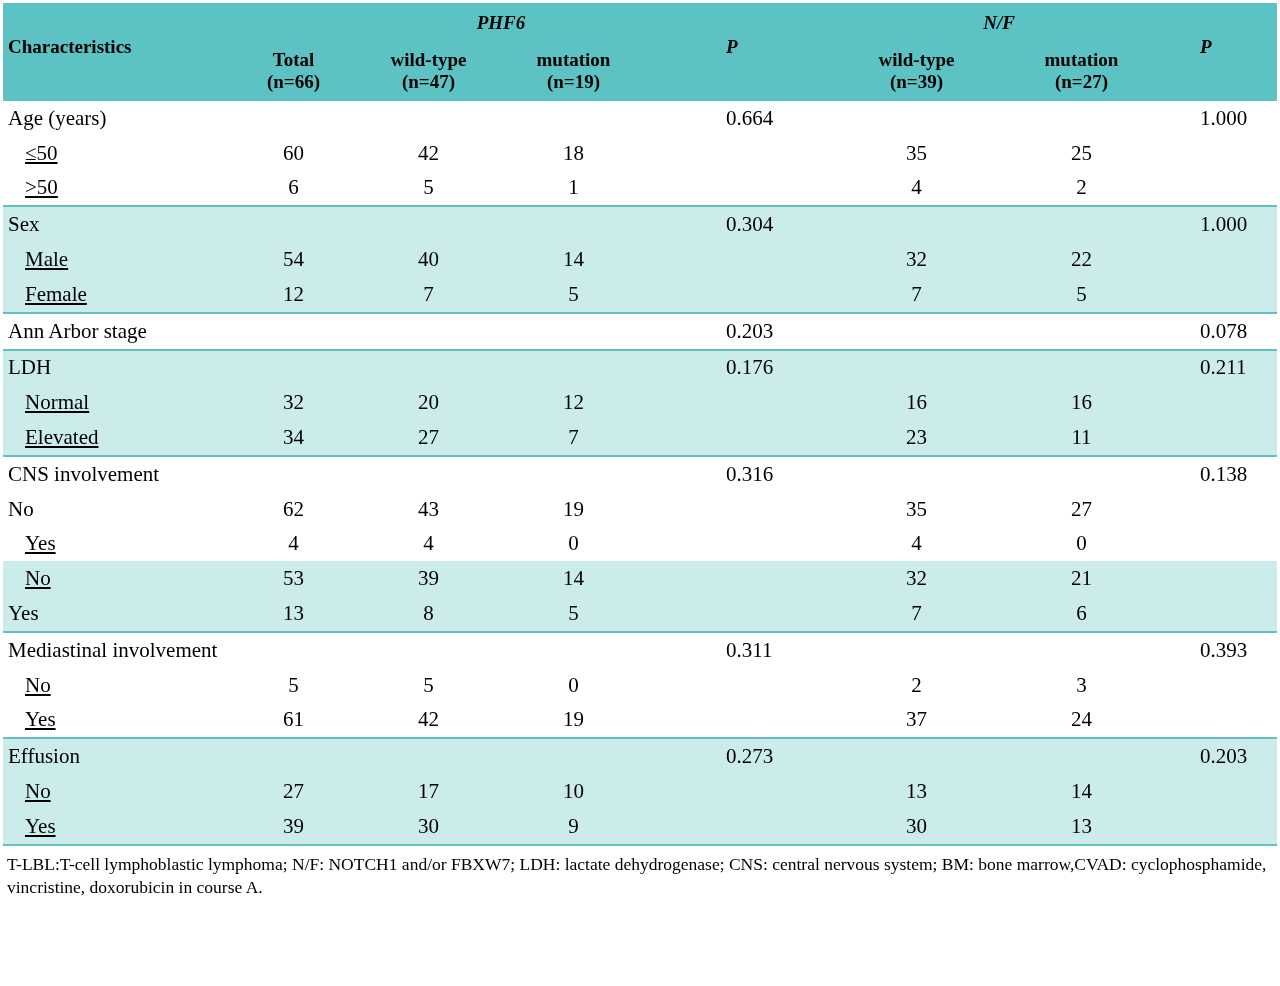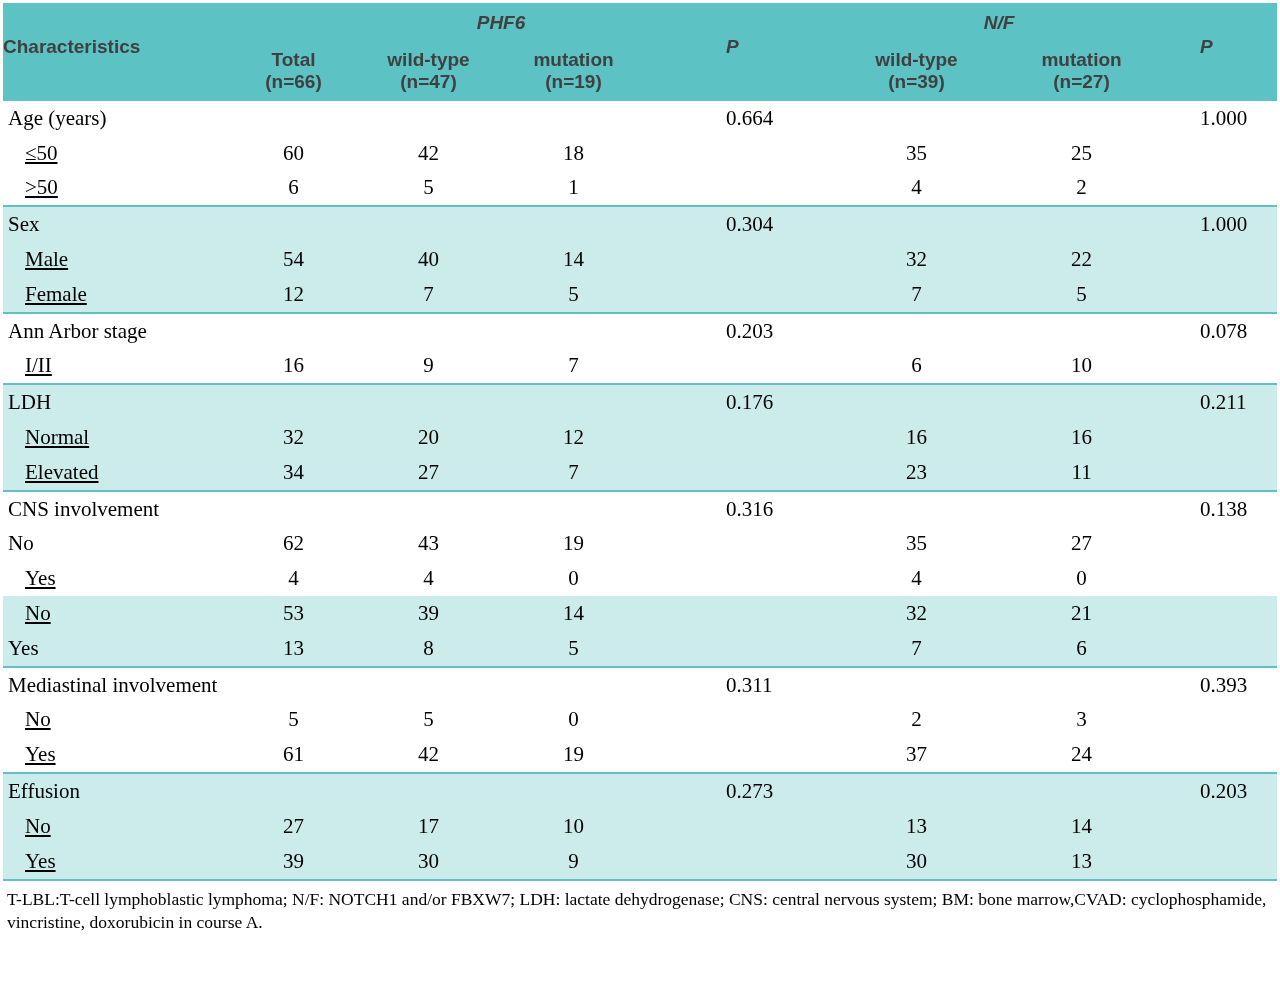--- a/index.html
+++ b/index.html
@@ -35,22 +35,22 @@
   col.c-p1mut { width: 145px; }
   col.c-p1 { width: 188px; }
   col.c-nfwt { width: 165px; }
   col.c-nfmut { width: 165px; }
   col.c-p2 { width: 113px; }
 
   
   thead tr.group-row th,
   thead tr.head-row th {
     background: #5cc2c4;
-    color: #404040;
-    font-family: Liberation Sans, sans-serif;
+    color: #000000;
+    font-family: Liberation Serif, serif;
     font-weight: bold;
     padding: 0;
     vertical-align: bottom;
     line-height: 1.12;
   }
 
   thead tr.group-row th {
     height: 30px;
     font-size: 19px;
     font-style: italic;
@@ -60,20 +60,21 @@
   thead tr.group-row th.spacer { font-style: normal; }
 
   thead tr.head-row th {
     height: 56px;
     font-size: 19px;
     text-align: center;
     padding-bottom: 9px;
   }
   thead tr.head-row th.char-head {
     text-align: left;
+    padding-left: 5px;
     vertical-align: top;
     padding-top: 2px;
   }
   thead tr.head-row th.p-head {
     font-style: italic;
     vertical-align: top;
     padding-top: 2px;
     text-align: left;
     padding-left: 80px;
   }
@@ -258,30 +259,20 @@
         <tr class="plain sec-start">
           <td class="label">Ann Arbor stage</td>
           <td></td>
           <td></td>
           <td></td>
           <td class="pval">0.203</td>
           <td></td>
           <td></td>
           <td class="pval p2">0.078</td>
         </tr>
-        <tr class="plain">
-          <td class="label indent">I/II</td>
-          <td>16</td>
-          <td>9</td>
-          <td>7</td>
-          <td></td>
-          <td>6</td>
-          <td>10</td>
-          <td></td>
-        </tr>
         <tr class="band sec-start">
           <td class="label">LDH</td>
           <td></td>
           <td></td>
           <td></td>
           <td class="pval">0.176</td>
           <td></td>
           <td></td>
           <td class="pval p2">0.211</td>
         </tr>

